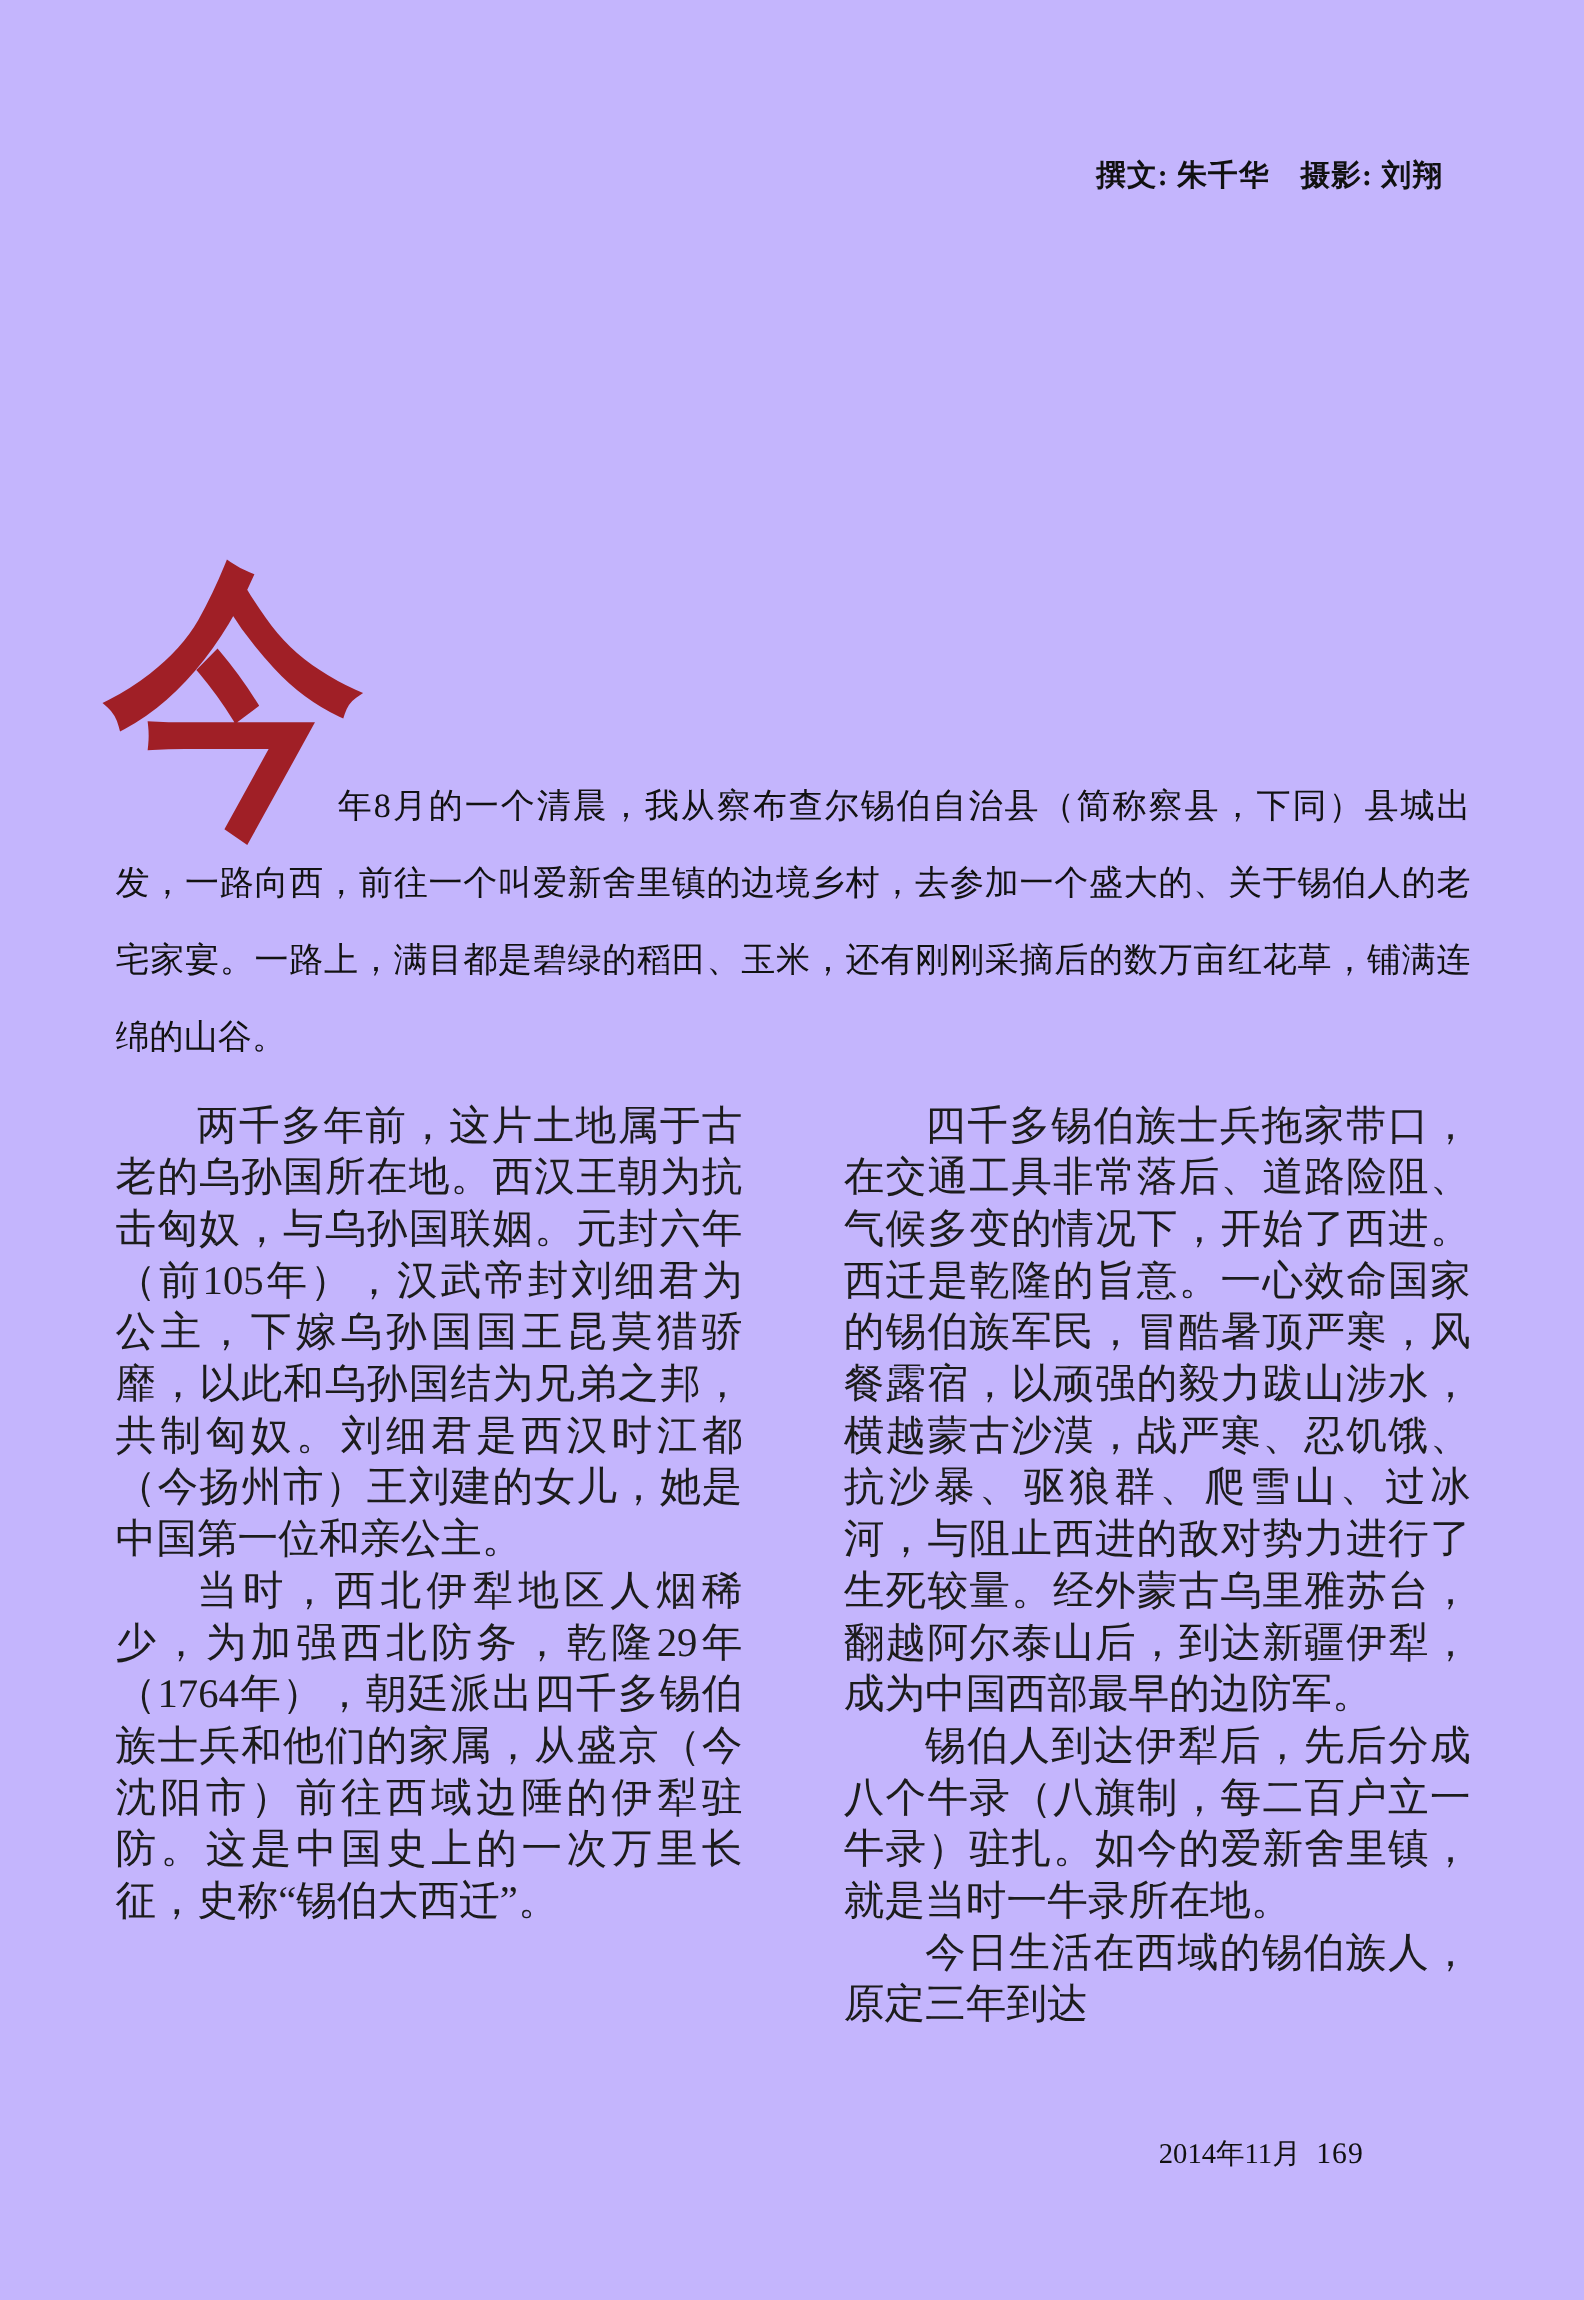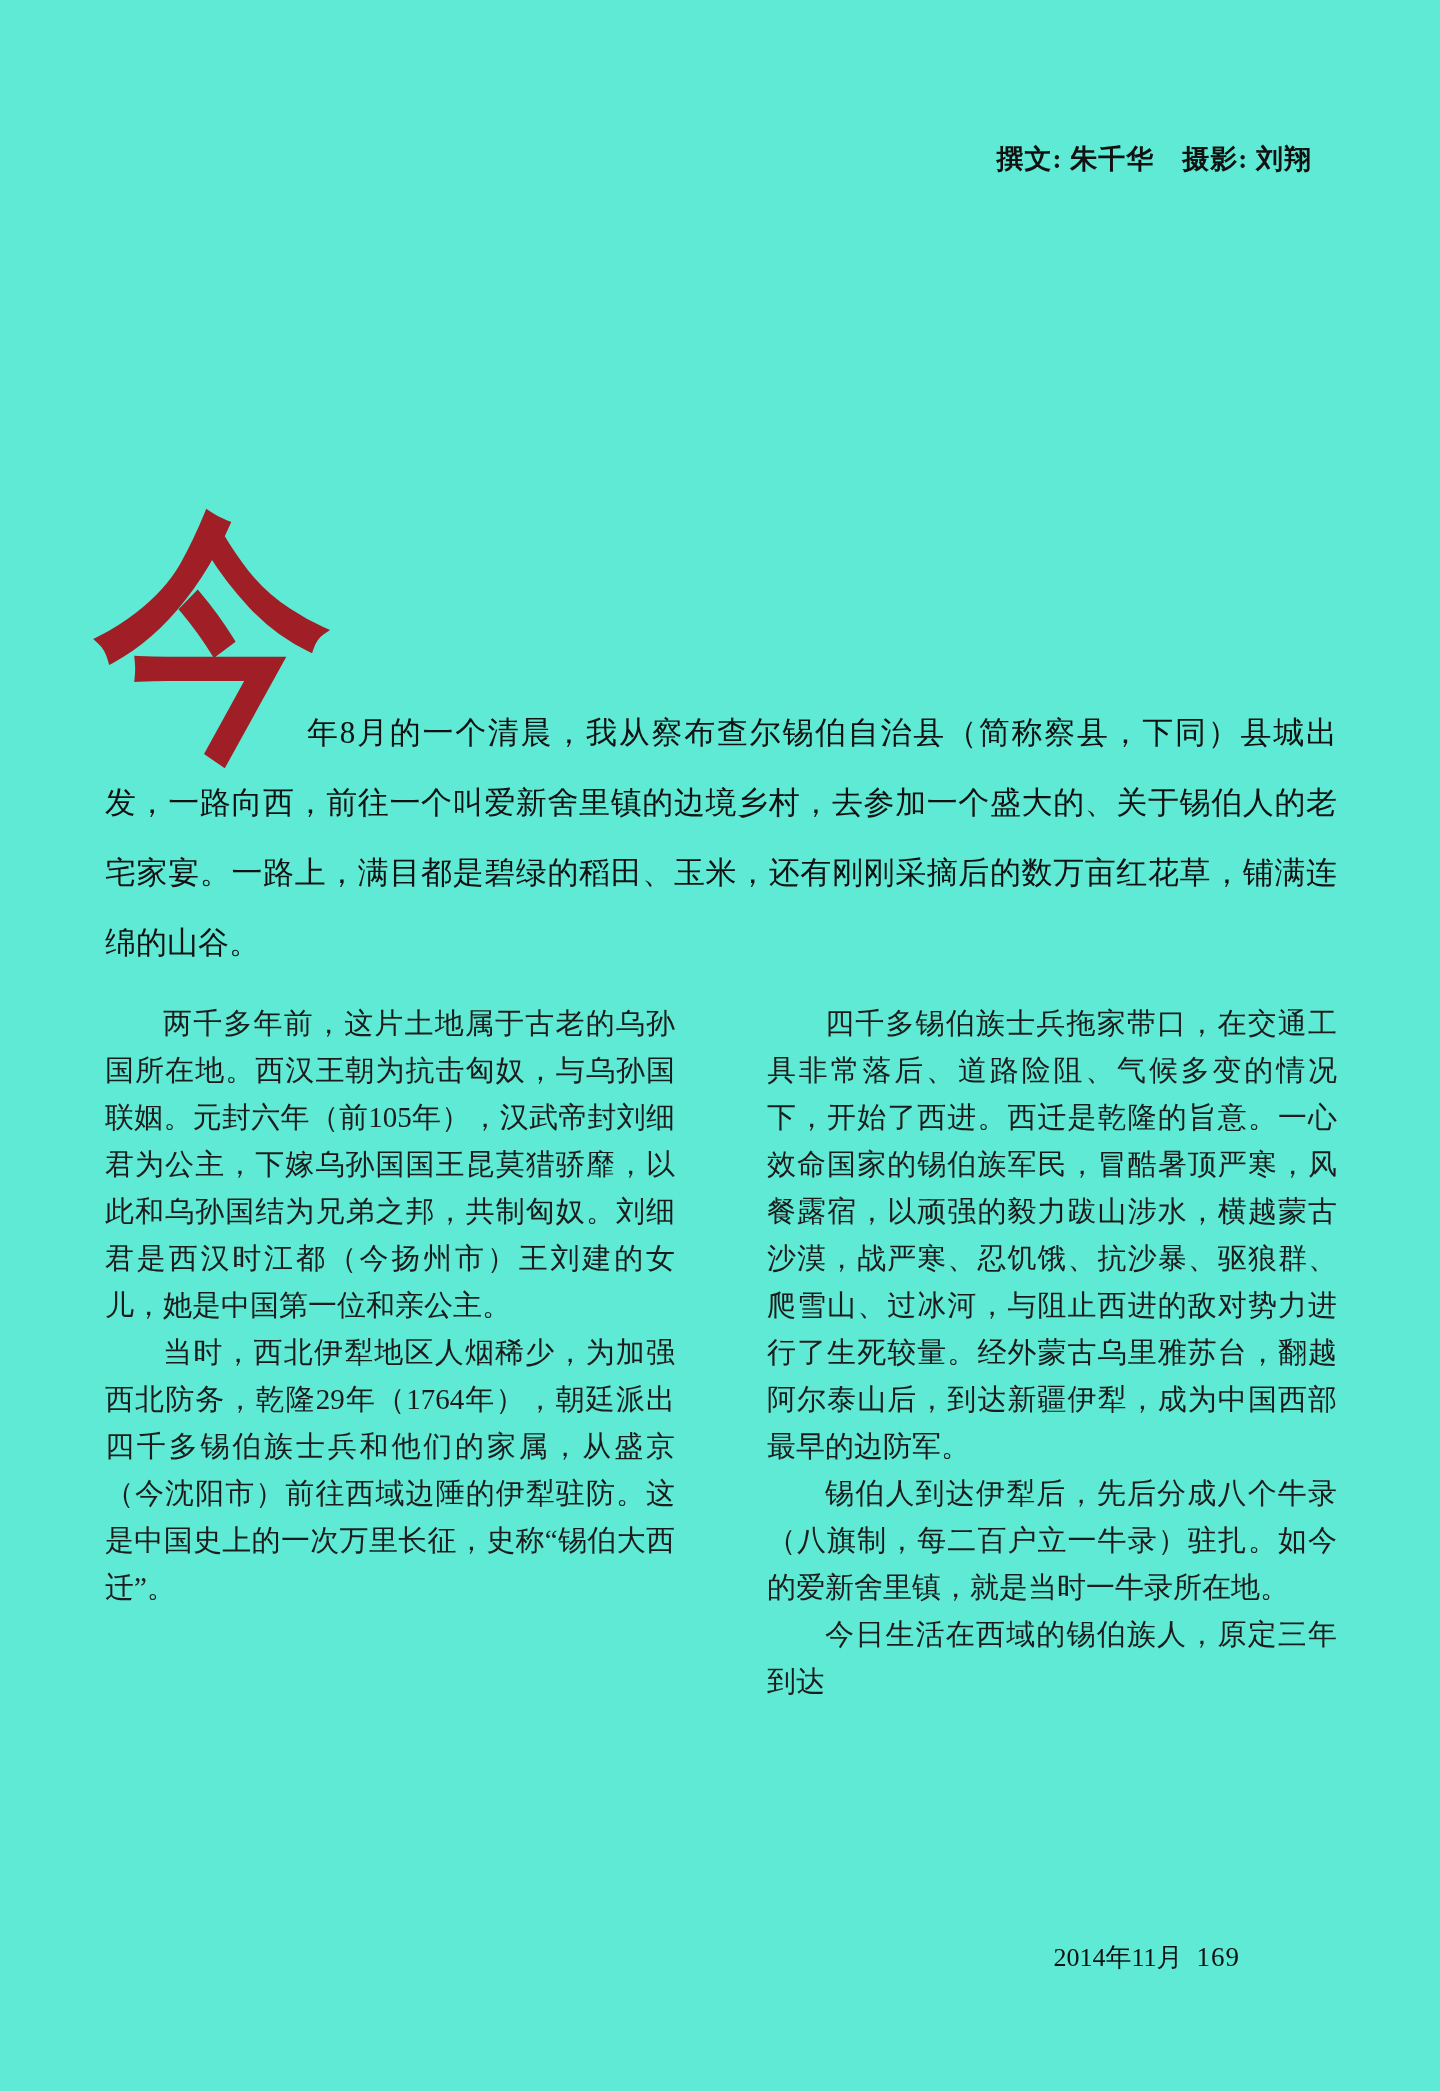--- a/index.html
+++ b/index.html
@@ -1,20 +1,20 @@
 <!DOCTYPE html>
 <html lang="zh"><head>
 <meta charset="utf-8">
 <style>
   html,body{margin:0;padding:0;background:#ffffff;}
   .page{
     position:relative;
     width:1440px;
     height:2091px;
-    background:#5eead4;
+    background:#c4b5fd;
     font-family:"Liberation Serif","DejaVu Serif",serif;
     color:#1c1c1c;
     overflow:hidden;
   }
   .byline{
     position:absolute;
     top:141px;
     right:128px;
     font-size:27px;
     font-weight:bold;
@@ -48,21 +48,21 @@
   .columns{
     position:absolute;
     left:105px;
     top:1000px;
     width:1232px;
     display:flex;
     gap:92px;
   }
   .column{
     width:570px;
-    font-size:29px;
+    font-size:37px;
     line-height:47px;
     text-align:justify;
     color:#1c1c1c;
   }
   .column p{
     margin:0;
     text-indent:2em;
   }
   .footer{
     position:absolute;

